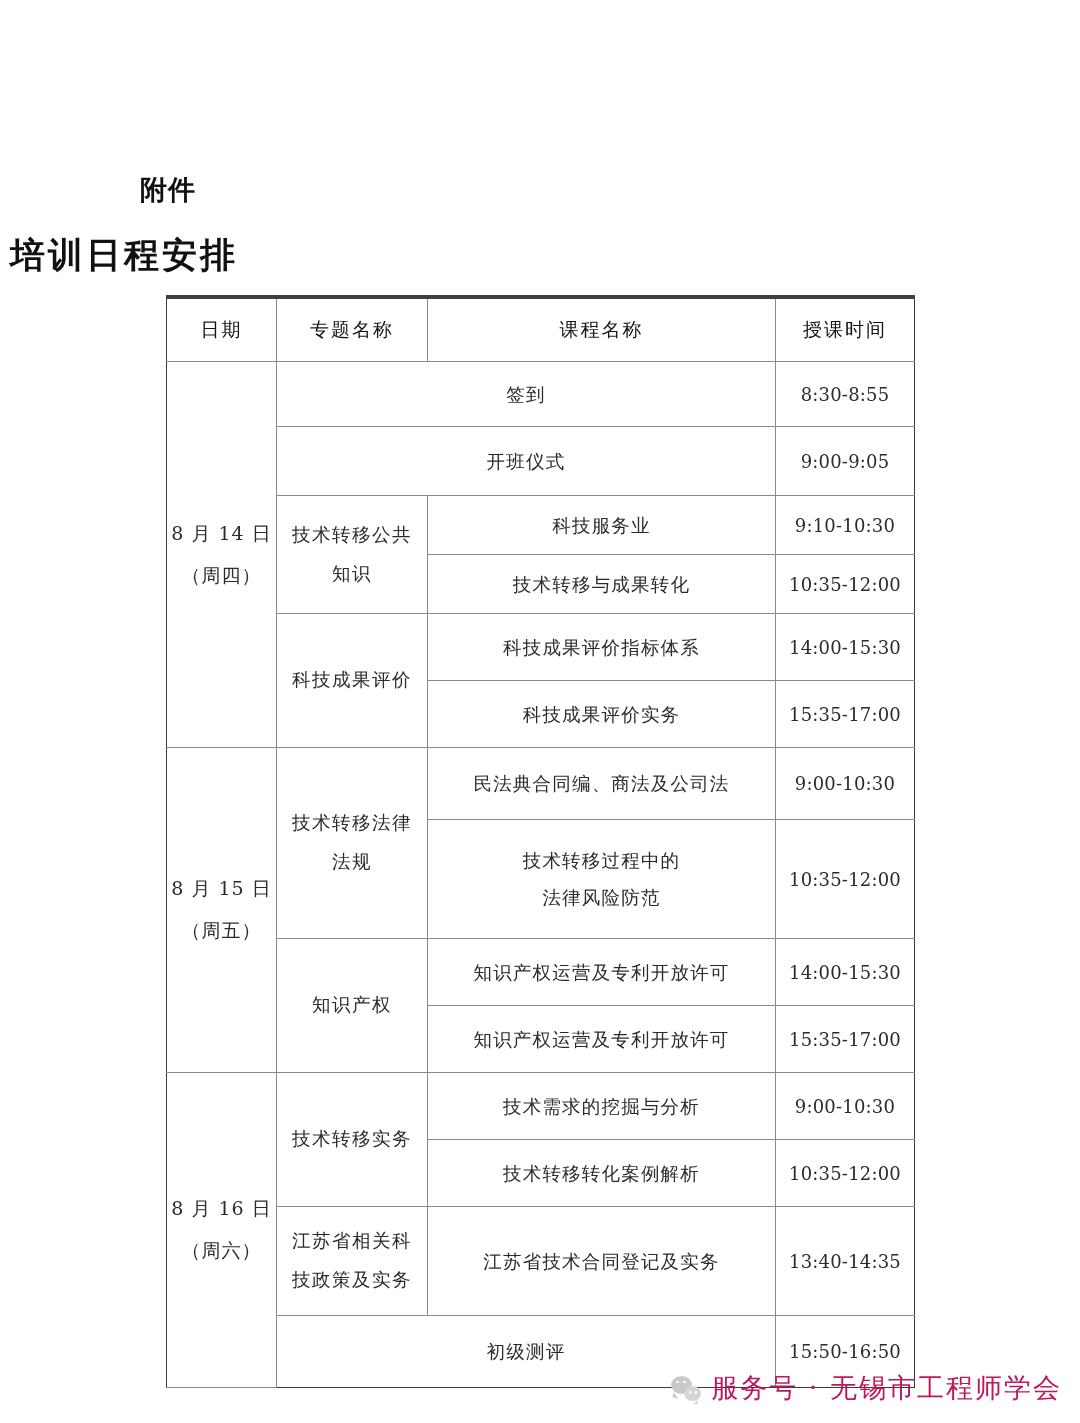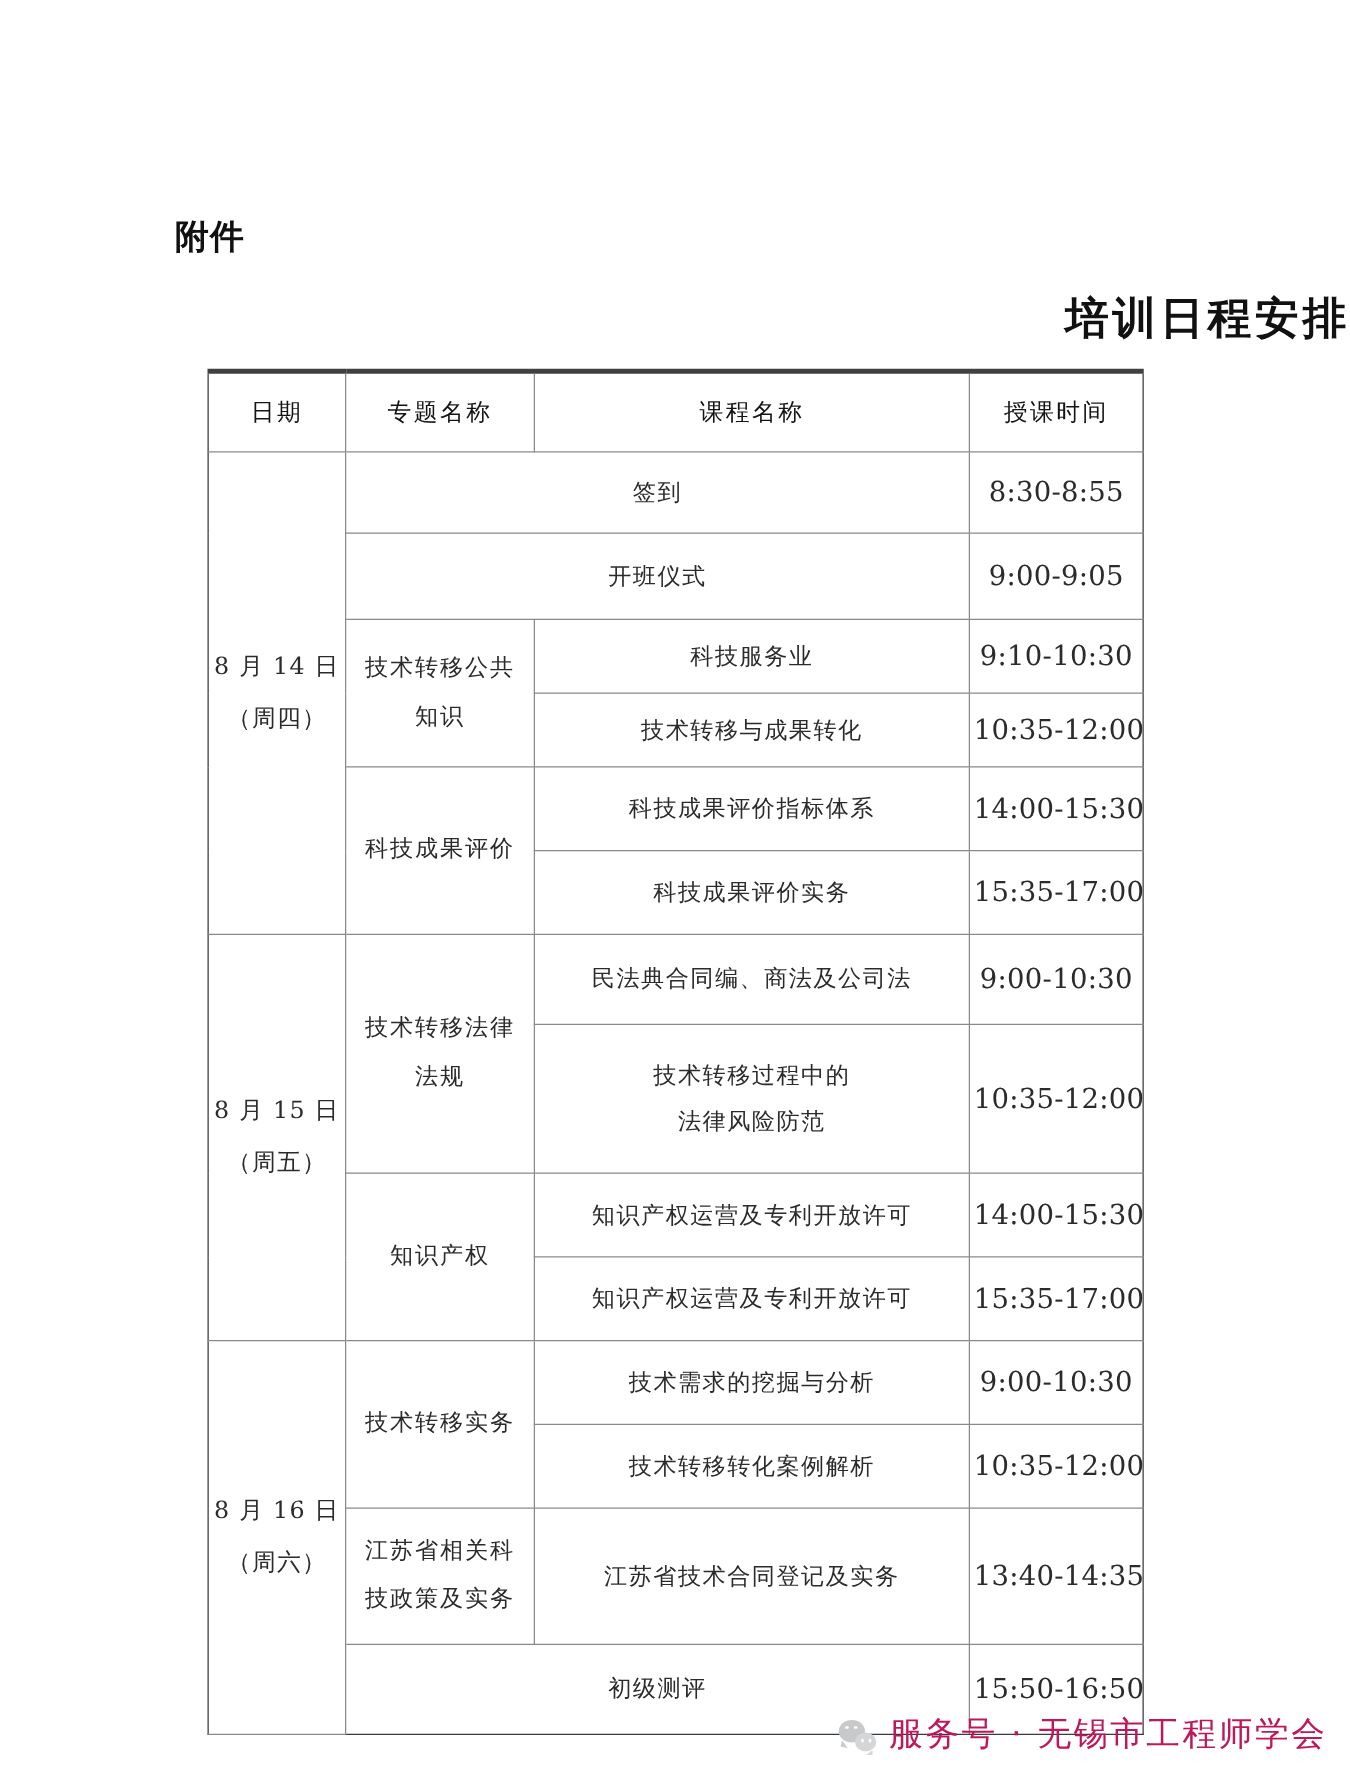--- a/index.html
+++ b/index.html
@@ -34,21 +34,21 @@
     color: #111111;
     line-height: 1;
   }
 
   
   .doc-title {
     position: absolute;
     left: 0;
     right: 0;
     top: 236px;
-    text-align: right;
+    text-align: left;
     font-family: Liberation Sans, sans-serif;
     font-weight: bold;
     font-size: 35px;
     letter-spacing: 3px;
     color: #111111;
     line-height: 1.1;
     padding-left: 10px;
   }
 
   
@@ -113,21 +113,21 @@
 
   td.cell-course {
     font-size: 18.5px;
     letter-spacing: 1.2px;
     line-height: 2.0;
     color: #2b2b2b;
   }
   td.cell-course .k-line { display: block; white-space: nowrap; }
 
   td.cell-time {
-    font-size: 22px;
+    font-size: 18px;
     letter-spacing: 0.2px;
     color: #1d1d1d;
     white-space: nowrap;
   }
 
   
   tr.r-h60 td { height: 56px; }
   tr.r-h60b td { height: 60px; }
   tr.r-h50 td { height: 50px; }
   tr.r-h58 td { height: 58px; }

